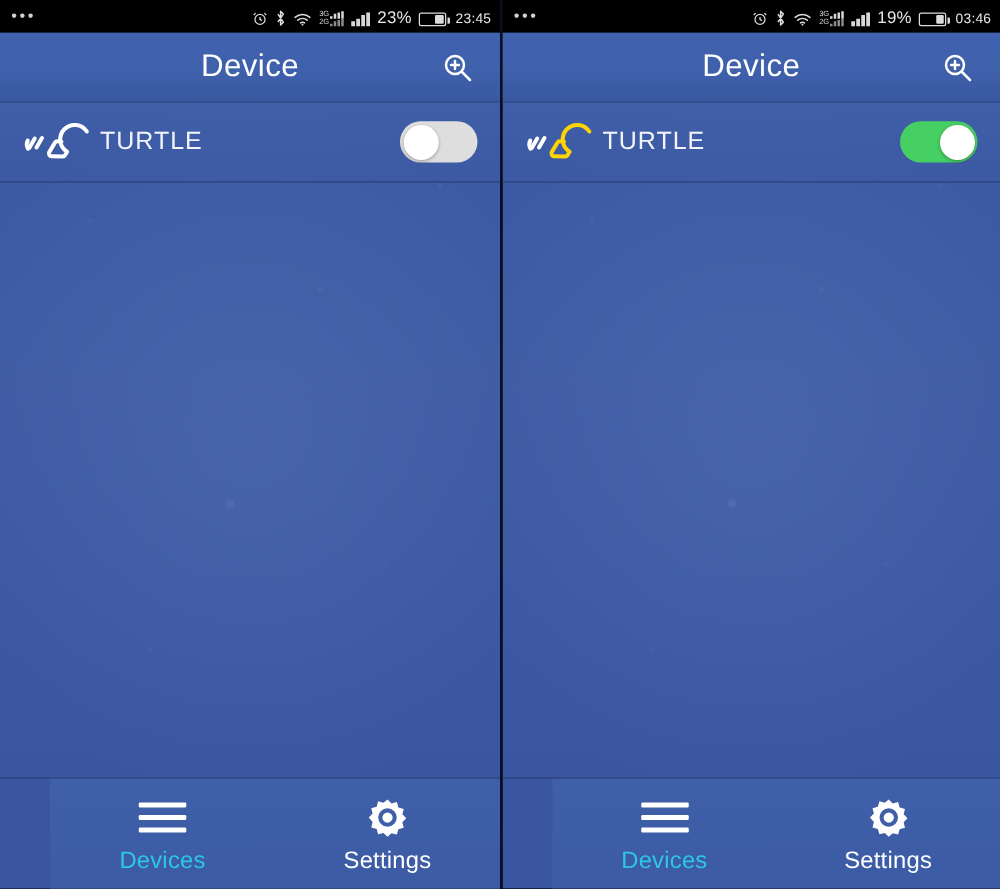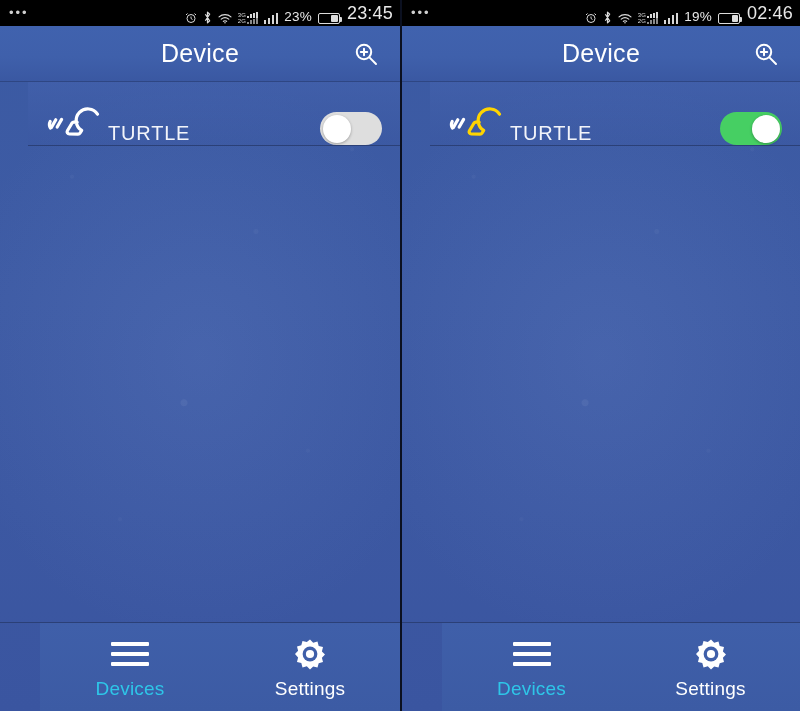--- a/index.html
+++ b/index.html
@@ -26,21 +26,21 @@
     padding: 0 7px 0 9px;
     color: #e8e8e8;
     font-size: 13px;
     position: relative;
     z-index: 5;
   }
   .sb-dots { letter-spacing: 2px; font-size: 13px; color: #cfcfcf; line-height: 8px; }
   .sb-right { margin-left: auto; display: flex; align-items: flex-end; gap: 6px; }
   .sb-ico { display: inline-flex; align-items: center; }
   .sb-pct { font-size: 13.5px; letter-spacing: .2px; }
-  .sb-time { font-size: 18px; letter-spacing: .2px; margin-left: 1px; }
+  .sb-time { font-size: 11px; letter-spacing: .2px; margin-left: 1px; }
   .net-stack { display: flex; flex-direction: column; justify-content: center; line-height: 1; }
   .net-row { display: flex; align-items: flex-end; gap: 1px; }
   .net-lbl { font-size: 6px; color: #dcdcdc; font-family: "Liberation Sans", sans-serif; }
   .bars { display: flex; align-items: flex-end; gap: 1px; height: 6px; }
   .bars i { width: 2px; background: #d7d7d7; display: block; }
   .bars i:nth-child(1){height:2px} .bars i:nth-child(2){height:3.5px}
   .bars i:nth-child(3){height:5px} .bars i:nth-child(4){height:6px}
   .bars.dim i { background: #8a8a8a; }
   .bars.big { height: 11px; gap: 1.5px; }
   .bars.big i { width: 2.5px; }
@@ -82,25 +82,24 @@
     color: #fff; font-size: 25px; font-weight: 400; letter-spacing: .3px;
   }
   .search-btn {
     position: absolute; right: 17px; top: 50%; transform: translateY(-50%);
     width: 34px; height: 34px; display: flex; align-items: center; justify-content: center;
   }
 
   
   .device-row {
     height: 64px; flex: 0 0 64px;
-    display: flex; align-items: flex-end;
+    display: flex; align-items: center;
     padding: 0 18px 0 14px;
     background: linear-gradient(180deg, rgba(70,100,176,.45), rgba(58,86,160,.30));
     border-bottom: 1.5px solid #2b4077;
-    margin-left: 28px;
   }
   .bulb-wrap { width: 62px; height: 44px; flex: 0 0 62px; display:flex; align-items:center; }
   .device-name {
     color: #f2f4fa; font-size: 20px; letter-spacing: .8px; margin-left: 4px;
   }
   .toggle {
     margin-left: auto;
     width: 62px; height: 33px; border-radius: 17px;
     position: relative; flex: 0 0 62px;
     display: block;
@@ -317,21 +316,21 @@
               <i></i>
               <i></i>
               <i></i>
               <i></i>
             </span>
         </span>
         <span class="sb-pct">19%</span>
         <span class="batt">
             <i style="width:6px"></i>
           </span>
-        <span class="sb-time">02:46</span>
+        <span class="sb-time">03:46</span>
       </div>
     </div>
 
     <div class="app">
 
       <div class="titlebar">
         <span class="title-text">Device</span>
         <span class="search-btn">
           <svg width="26" height="26" viewBox="0 0 26 26" fill="none" stroke="#ffffff" stroke-width="2" stroke-linecap="round">
             <circle cx="11" cy="11" r="7.2"></circle>

